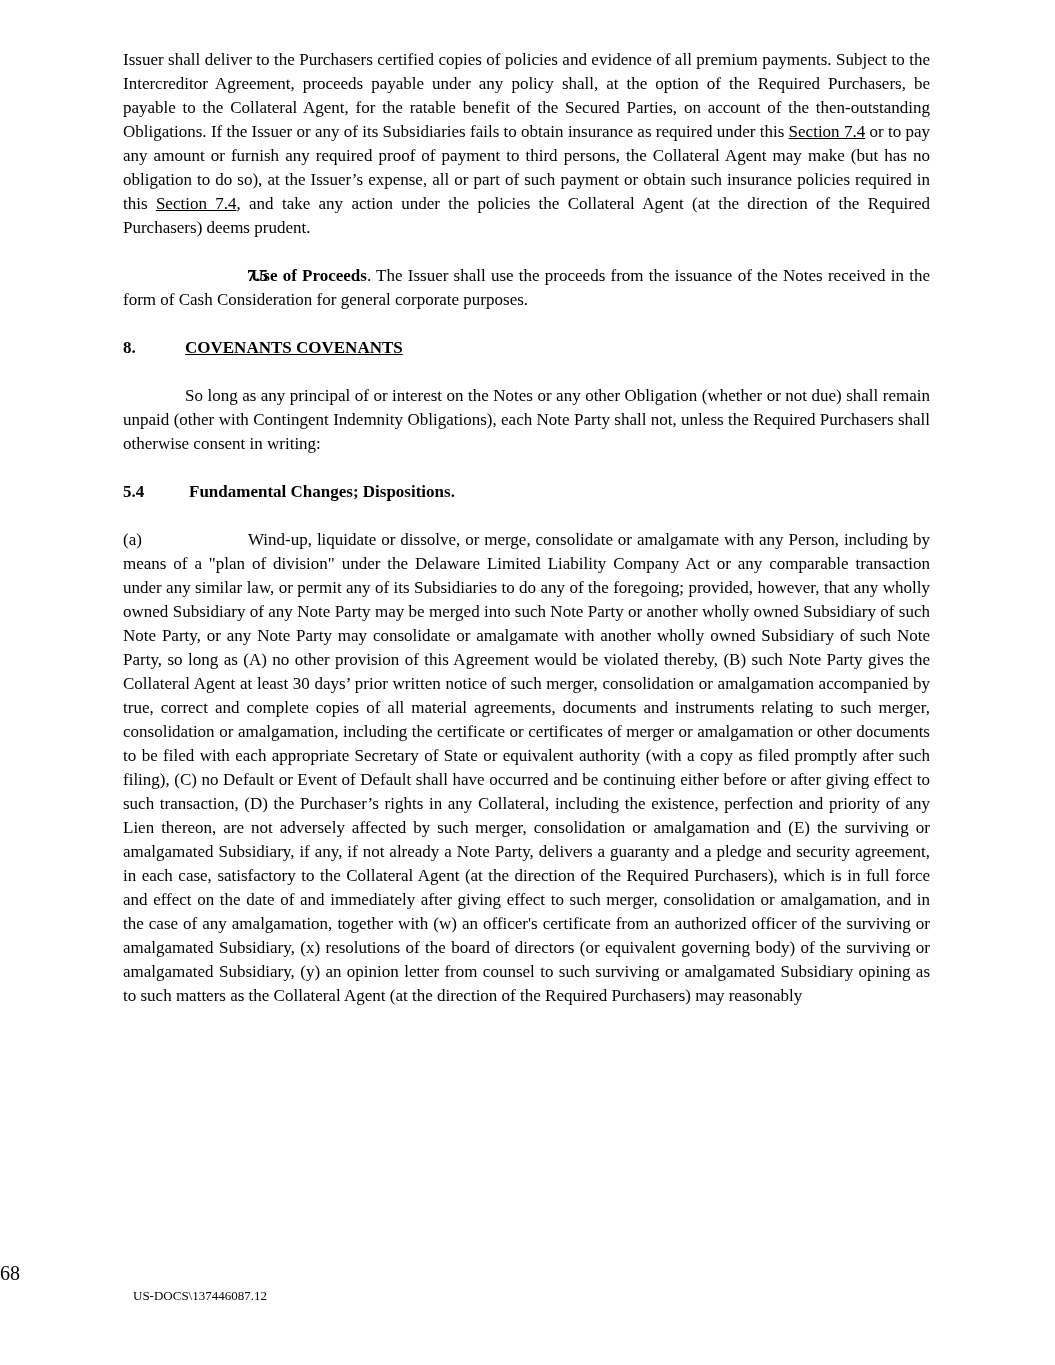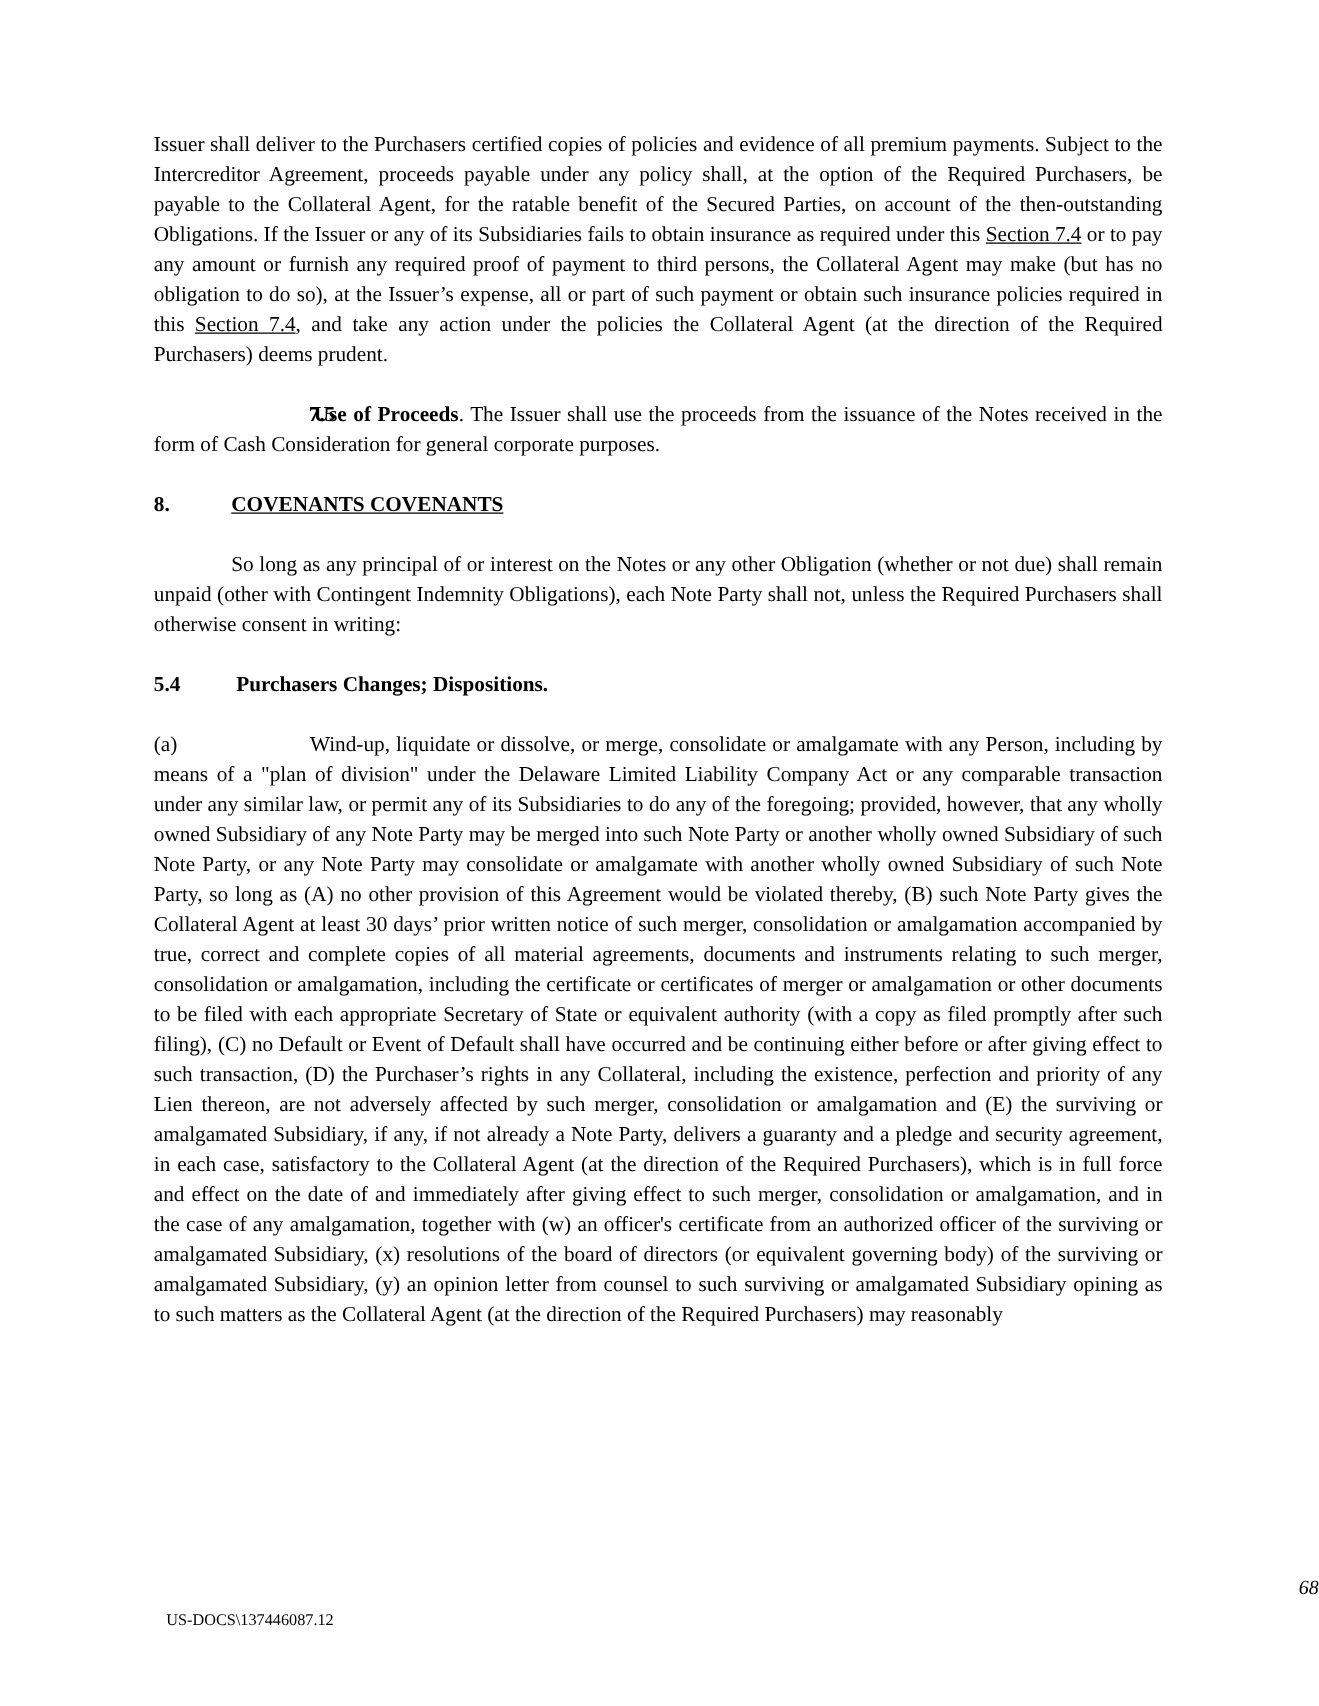--- a/index.html
+++ b/index.html
@@ -10,21 +10,21 @@
     height: 1365px;
     font-family: "Liberation Serif", serif;
     color: #000000;
     position: relative;
   }
   .page {
     position: relative;
     width: 1055px;
     height: 1365px;
     background: #ffffff;
-    padding: 104px 125px 0 123px;
+    padding: 48px 125px 0 123px;
     overflow: hidden;
   }
   p.para {
     font-size: 17px;
     line-height: 24px;
     text-align: justify;
     margin: 0 0 24px 0;
   }
   .bold { font-weight: bold; }
   .italic { }
@@ -35,23 +35,22 @@
   .sec75 { text-indent: 62px; }
   .heading8 { text-align: left; }
   .intro { margin-left: 12px; margin-right: 12px; text-indent: 62px; }
   .heading81 { margin-left: 62px; text-align: left; }
   .suba { margin-left: 62px; }
   .footer-pagenum {
     position: absolute;
     left: 0;
     right: 0;
     top: 1262px;
-    text-align: right;
-    font-size: 16px;
-    font-style: italic;
+    text-align: left;
+    font-size: 20px;
   }
   .footer-docid {
     position: absolute;
     left: 133px;
     top: 1288px;
     font-size: 13px;
   }
 </style>
 </head>
 <body>
@@ -59,20 +58,20 @@
 <div class="page">
 
   <p class="para"><span>Issuer shall deliver to the Purchasers certified copies of policies and evidence of all premium payments. Subject to the Intercreditor Agreement, proceeds payable under any policy shall, at the option of the Required Purchasers, be payable to the Collateral Agent, for the ratable benefit of the Secured Parties, on account of the then-outstanding Obligations. If the Issuer or any of its Subsidiaries fails to obtain insurance as required under this </span><span class="underline">Section 7.4</span><span> or to pay any amount or furnish any required proof of payment to third persons, the Collateral Agent may make (but has no obligation to do so), at the Issuer’s expense, all or part of such payment or obtain such insurance policies required in this </span><span class="underline">Section 7.4</span><span>, and take any action under the policies the Collateral Agent (at the direction of the Required Purchasers) deems prudent.</span></p>
 
   <p class="para sec75"><span class="tab-num bold">7.5</span><span class="bold">Use of Proceeds</span><span>. The Issuer shall use the proceeds from the issuance of the Notes received in the form of Cash Consideration for general corporate purposes.</span></p>
 
   <p class="para heading8"><span class="num8 bold">8.</span><span class="bold underline">COVENANTS COVENANTS</span></p>
 
   <p class="para intro">So long as any principal of or interest on the Notes or any other Obligation (whether or not due) shall remain unpaid (other with Contingent Indemnity Obligations), each Note Party shall not, unless the Required Purchasers shall otherwise consent in writing:</p>
 
-  <p class="para heading81"><span class="tab-num bold">5.4</span><span class="bold">Purchasers Changes; Dispositions</span><span class="bold">.</span></p>
+  <p class="para heading81"><span class="tab-num bold">5.4</span><span class="bold">Fundamental Changes; Dispositions</span><span class="bold">.</span></p>
 
   <p class="para suba"><span class="label-a">(a)</span><span>Wind-up, liquidate or dissolve, or merge, consolidate or amalgamate with any Person, including by means of a "plan of division" under the Delaware Limited Liability Company Act or any comparable transaction under any similar law, or permit any of its Subsidiaries to do any of the foregoing; </span><span class="italic">provided, however</span><span>, that any wholly owned Subsidiary of any Note Party may be merged into such Note Party or another wholly owned Subsidiary of such Note Party, or any Note Party may consolidate or amalgamate with another wholly owned Subsidiary of such Note Party, so long as (A) no other provision of this Agreement would be violated thereby, (B) such Note Party gives the Collateral Agent at least 30 days’ prior written notice of such merger, consolidation or amalgamation accompanied by true, correct and complete copies of all material agreements, documents and instruments relating to such merger, consolidation or amalgamation, including the certificate or certificates of merger or amalgamation or other documents to be filed with each appropriate Secretary of State or equivalent authority (with a copy as filed promptly after such filing), (C) no Default or Event of Default shall have occurred and be continuing either before or after giving effect to such transaction, (D) the Purchaser’s rights in any Collateral, including the existence, perfection and priority of any Lien thereon, are not adversely affected by such merger, consolidation or amalgamation and (E) the surviving or amalgamated Subsidiary, if any, if not already a Note Party, delivers a guaranty and a pledge and security agreement, in each case, satisfactory to the Collateral Agent (at the direction of the Required Purchasers), which is in full force and effect on the date of and immediately after giving effect to such merger, consolidation or amalgamation, and in the case of any amalgamation, together with (w) an officer's certificate from an authorized officer of the surviving or amalgamated Subsidiary, (x) resolutions of the board of directors (or equivalent governing body) of the surviving or amalgamated Subsidiary, (y) an opinion letter from counsel to such surviving or amalgamated Subsidiary opining as to such matters as the Collateral Agent (at the direction of the Required Purchasers) may reasonably</span></p>
 
   <div class="footer-pagenum">68</div>
   <div class="footer-docid">US-DOCS\137446087.12</div>
 
 </div>
 
 </body></html>

